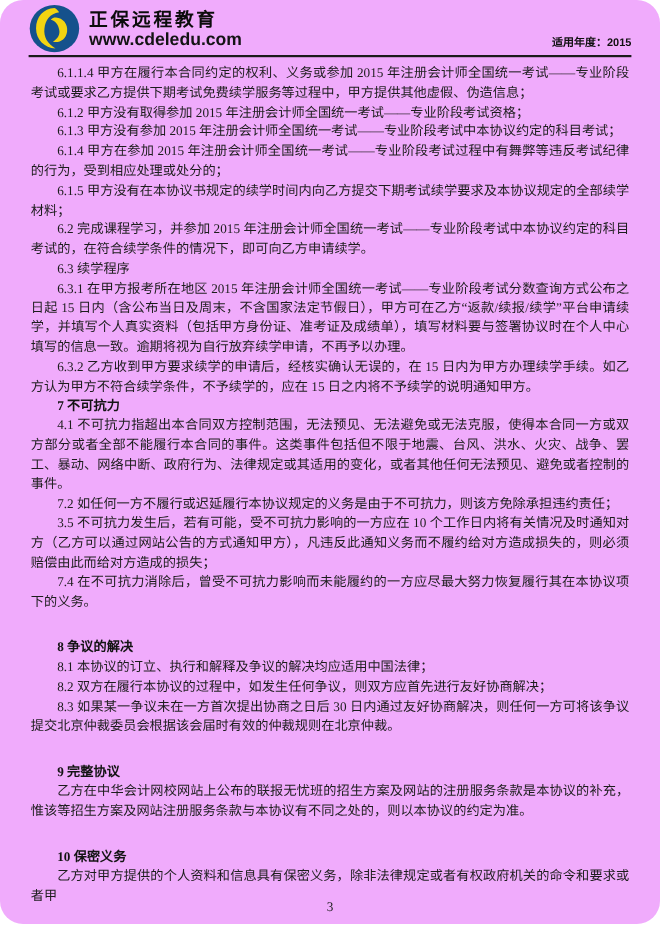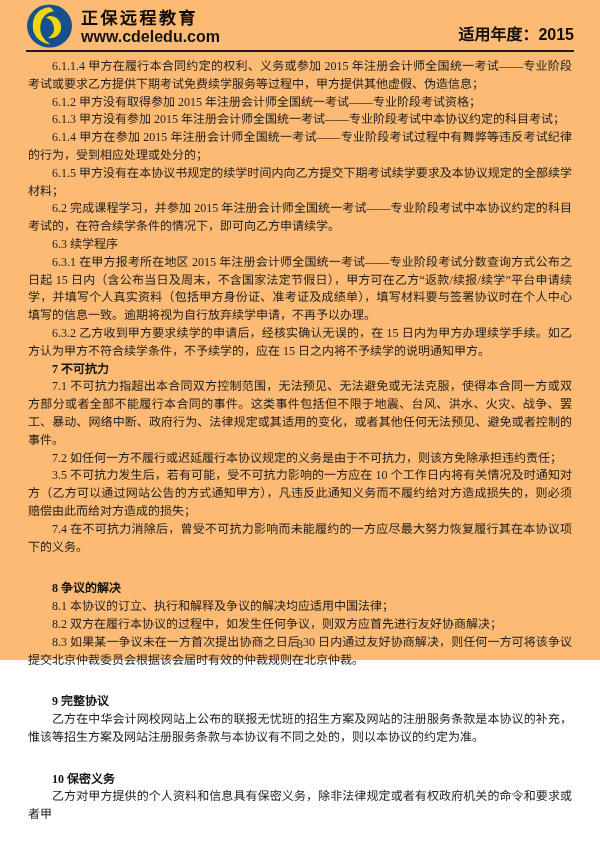--- a/index.html
+++ b/index.html
@@ -1,41 +1,41 @@
 <!DOCTYPE html>
 <html lang="zh-CN"><head>
 <meta charset="utf-8">
 <style>
   html,body{margin:0;padding:0;background:#ffffff;}
   body{
     width:600px;height:860px;overflow:hidden;
     font-family:"Liberation Serif","DejaVu Serif",serif;
     color:#1d1d1d;
   }
-  .page{position:relative;width:600px;height:660px;background:#fdba74;}
+  .page{position:relative;width:600px;height:840px;background:#f0abfc;border-radius:21px;}
 
   
   .hdr{
     display:flex;justify-content:space-between;align-items:flex-end;
     padding:4px 26px 0 26px;
   }
   .brand{display:flex;align-items:center;gap:8px;}
   .logo{width:47px;height:44px;display:block;}
   .brand-text{display:flex;flex-direction:column;justify-content:center;}
   .brand-name{
     font-family:"Liberation Sans","DejaVu Sans",sans-serif;
     font-size:17px;font-weight:bold;color:#0c0c0c;letter-spacing:2.5px;line-height:22px;
   }
   .brand-url{
     font-family:"Liberation Sans","DejaVu Sans",sans-serif;
     font-size:16px;font-weight:bold;color:#141414;line-height:14px;
   }
   .year{
     font-family:"Liberation Sans","DejaVu Sans",sans-serif;
-    font-size:16px;font-weight:bold;color:#101010;padding-bottom:3px;
+    font-size:10px;font-weight:bold;color:#101010;padding-bottom:3px;
   }
   .rule{height:2px;background:#1b1b1b;margin:2px 26px 0 26px;}
 
   
   .doc{
     padding:6px 28px 0 28px;
     font-size:12px;line-height:17.8px;
     text-align:justify;text-justify:inter-ideograph;
     color:#1d1d1d;
   }
@@ -84,21 +84,21 @@
       <p class="">6.1.1.4 甲方在履行本合同约定的权利、义务或参加 2015 年注册会计师全国统一考试——专业阶段考试或要求乙方提供下期考试免费续学服务等过程中，甲方提供其他虚假、伪造信息；</p>
       <p class="">6.1.2 甲方没有取得参加 2015 年注册会计师全国统一考试——专业阶段考试资格；</p>
       <p class="">6.1.3 甲方没有参加 2015 年注册会计师全国统一考试——专业阶段考试中本协议约定的科目考试；</p>
       <p class="">6.1.4 甲方在参加 2015 年注册会计师全国统一考试——专业阶段考试过程中有舞弊等违反考试纪律的行为，受到相应处理或处分的；</p>
       <p class="">6.1.5 甲方没有在本协议书规定的续学时间内向乙方提交下期考试续学要求及本协议规定的全部续学材料；</p>
       <p class="">6.2 完成课程学习，并参加 2015 年注册会计师全国统一考试——专业阶段考试中本协议约定的科目考试的，在符合续学条件的情况下，即可向乙方申请续学。</p>
       <p class="">6.3 续学程序</p>
       <p class="">6.3.1 在甲方报考所在地区 2015 年注册会计师全国统一考试——专业阶段考试分数查询方式公布之日起 15 日内（含公布当日及周末，不含国家法定节假日），甲方可在乙方“返款/续报/续学”平台申请续学，并填写个人真实资料（包括甲方身份证、准考证及成绩单），填写材料要与签署协议时在个人中心填写的信息一致。逾期将视为自行放弃续学申请，不再予以办理。</p>
       <p class="">6.3.2 乙方收到甲方要求续学的申请后，经核实确认无误的，在 15 日内为甲方办理续学手续。如乙方认为甲方不符合续学条件，不予续学的，应在 15 日之内将不予续学的说明通知甲方。</p>
       <p class="heading">7 不可抗力</p>
-      <p class="">7.1 不可抗力指超出本合同双方控制范围，无法预见、无法避免或无法克服，使得本合同一方或双方部分或者全部不能履行本合同的事件。这类事件包括但不限于地震、台风、洪水、火灾、战争、罢工、暴动、网络中断、政府行为、法律规定或其适用的变化，或者其他任何无法预见、避免或者控制的事件。</p>
+      <p class="">4.1 不可抗力指超出本合同双方控制范围，无法预见、无法避免或无法克服，使得本合同一方或双方部分或者全部不能履行本合同的事件。这类事件包括但不限于地震、台风、洪水、火灾、战争、罢工、暴动、网络中断、政府行为、法律规定或其适用的变化，或者其他任何无法预见、避免或者控制的事件。</p>
       <p class="">7.2 如任何一方不履行或迟延履行本协议规定的义务是由于不可抗力，则该方免除承担违约责任；</p>
       <p class="">3.5 不可抗力发生后，若有可能，受不可抗力影响的一方应在 10 个工作日内将有关情况及时通知对方（乙方可以通过网站公告的方式通知甲方），凡违反此通知义务而不履约给对方造成损失的，则必须赔偿由此而给对方造成的损失；</p>
       <p class="">7.4 在不可抗力消除后，曾受不可抗力影响而未能履约的一方应尽最大努力恢复履行其在本协议项下的义务。</p>
       <p class="heading gap">8 争议的解决</p>
       <p class="">8.1 本协议的订立、执行和解释及争议的解决均应适用中国法律；</p>
       <p class="">8.2 双方在履行本协议的过程中，如发生任何争议，则双方应首先进行友好协商解决；</p>
       <p class="">8.3 如果某一争议未在一方首次提出协商之日后 30 日内通过友好协商解决，则任何一方可将该争议提交北京仲裁委员会根据该会届时有效的仲裁规则在北京仲裁。</p>
       <p class="heading gap">9 完整协议</p>
       <p class="">乙方在中华会计网校网站上公布的联报无忧班的招生方案及网站的注册服务条款是本协议的补充，惟该等招生方案及网站注册服务条款与本协议有不同之处的，则以本协议的约定为准。</p>
       <p class="heading gap">10 保密义务</p>

